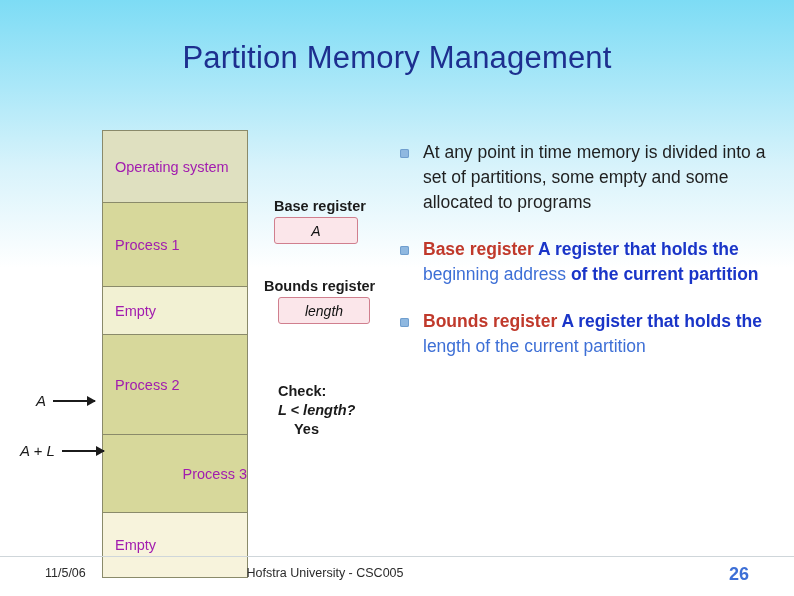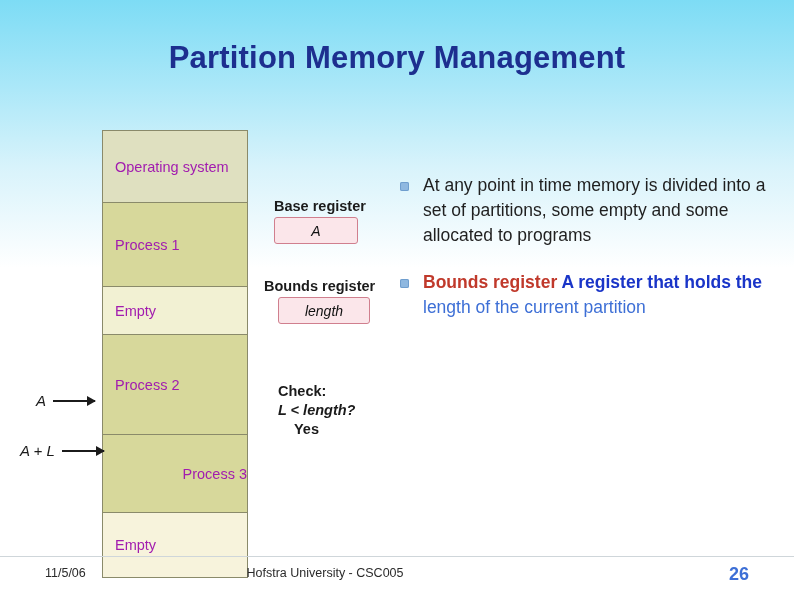--- a/index.html
+++ b/index.html
@@ -12,21 +12,21 @@
   }
   .slide{
     position:absolute;left:0;top:0;width:794px;height:596px;
     background:linear-gradient(to bottom,#7ddcf5 0%,#a9e7f8 14%,#d8f3fb 28%,#ffffff 45%,#ffffff 100%);
   }
   .title{
     position:absolute;left:0;top:40px;width:794px;
     text-align:center;
     font-size:31px;
     color:#1d2f8f;
-    font-weight:bold;
+    font-weight:normal;
     letter-spacing:0.2px;
   }
 
   
   .figure{position:absolute;left:98px;top:130px;width:330px;height:420px;}
 
   .memcol{position:absolute;left:4px;top:0;width:144px;border:1px solid #8a8a6a;}
   .memcell{
     border-bottom:1px solid #8a8a6a;
     display:flex;align-items:center;
@@ -55,21 +55,21 @@
   .checkbox-txt .l3{font-weight:bold;}
 
   .arrowrow{position:absolute;display:flex;align-items:center;font-size:15px;font-style:italic;color:#1b1b1b;}
   .arrowline{display:inline-block;width:42px;height:2px;background:#1b1b1b;position:relative;margin-left:7px;}
   .arrowline:after{
     content:"";position:absolute;right:-1px;top:-4px;
     border-left:9px solid #1b1b1b;border-top:5px solid transparent;border-bottom:5px solid transparent;
   }
 
   
-  .bullets{position:absolute;left:400px;top:140px;width:380px;margin-top:33px;}
+  .bullets{position:absolute;left:400px;top:140px;width:380px;}
   .bullet{display:flex;margin-bottom:22px;}
   .bdot{
     flex:0 0 auto;width:9px;height:9px;background:#8fb8e0;
     border-radius:2px;margin-top:9px;margin-right:14px;
     box-shadow:0 0 0 1px #6f9ece inset;
   }
   .btext{font-size:17.5px;line-height:25px;color:#1f1f1f;}
   .b-blue{color:#1a35c8;font-weight:bold;}
   .b-red{color:#c0392b;font-weight:bold;}
   .b-lt{color:#3d6fd6;}
@@ -137,20 +137,24 @@
 
   </div>
 
   <div class="bullets" id="bullets">
       <div class="bullet">
         <span class="bdot"></span>
         <div class="btext"><span>At any point in time memory is divided into a set of partitions, some empty and some allocated to programs</span></div>
       </div>
       <div class="bullet">
         <span class="bdot"></span>
+        <div class="btext"><span class="b-red">Base register</span><span class="b-blue">  A register that holds the </span><span class="b-lt">beginning address</span><span class="b-blue"> of the current partition</span></div>
+      </div>
+      <div class="bullet">
+        <span class="bdot"></span>
         <div class="btext"><span class="b-red">Bounds register</span><span class="b-blue">  A register that holds the </span><span class="b-lt">length of the current partition</span></div>
       </div>
     </div>
 
   <div class="footer-line"></div>
   <div class="footdate">11/5/06</div>
   <div class="footcenter">Hofstra University - CSC005</div>
   <div class="footnum">26</div>
 
 </div>

